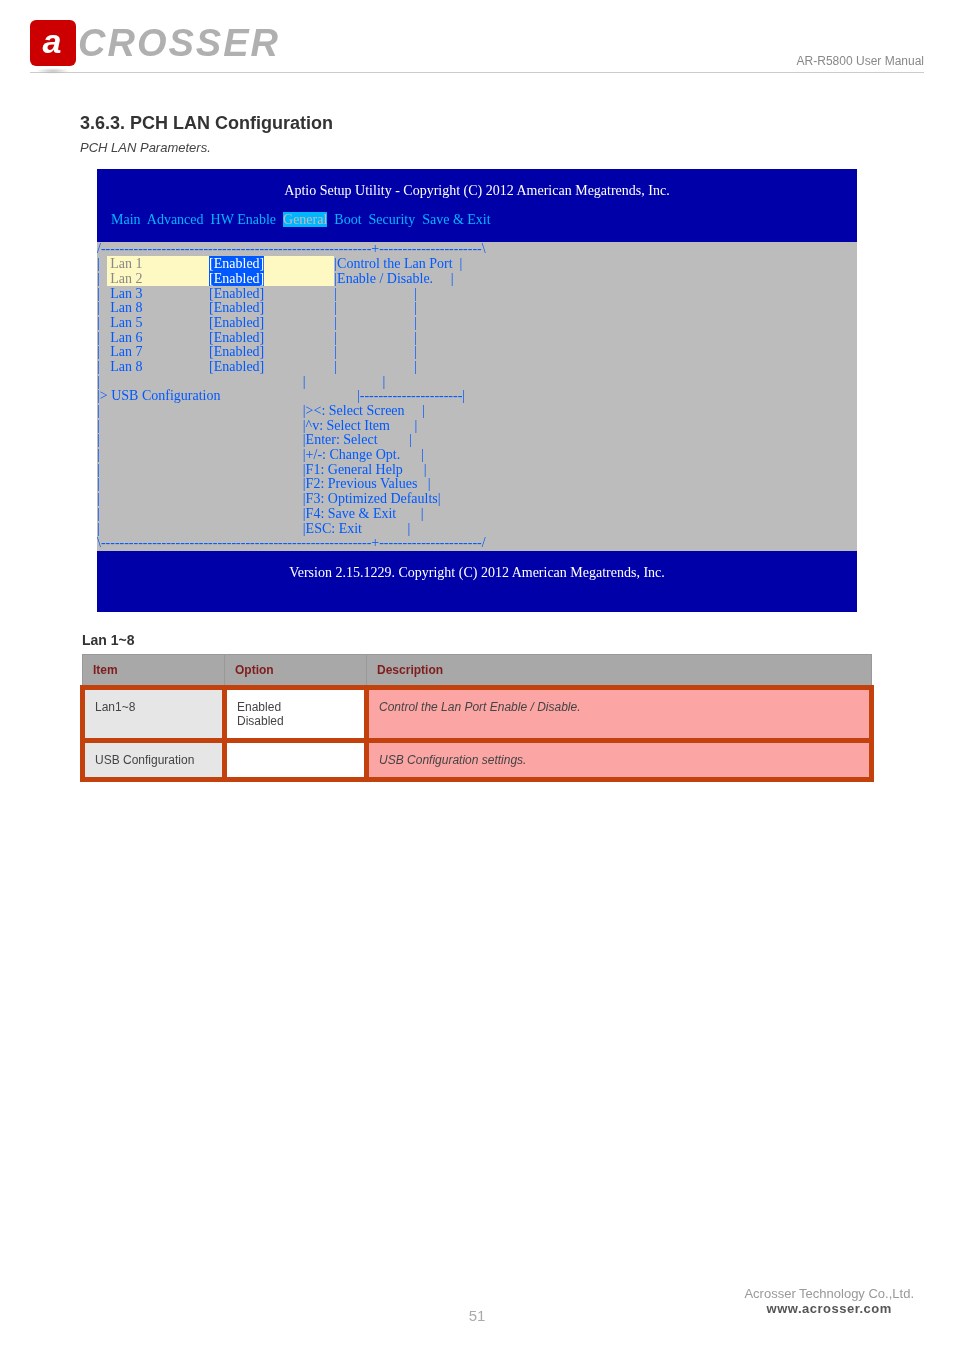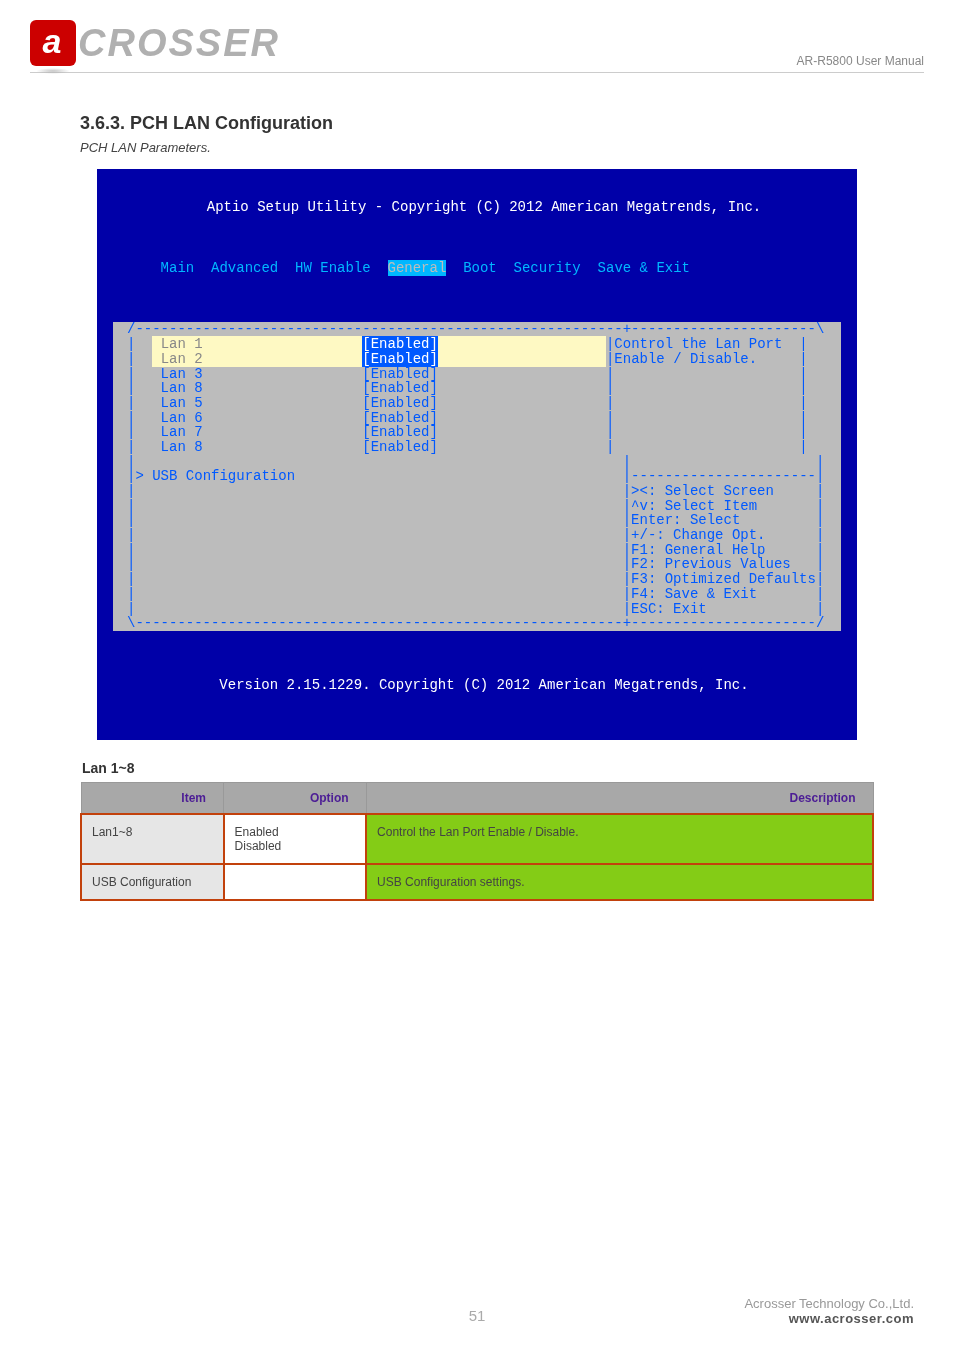--- a/index.html
+++ b/index.html
@@ -86,58 +86,58 @@
     white-space: pre;
     padding-bottom: 2px;
   }
   .bios-title { color: #fff; text-align: center; }
   .bios-tabs { color: #00b7ff; }
   .bios-tabs .active { color: #bcbcbc; background: #00b7ff; }
   .bios-body { color: #0059ff; background: #bcbcbc; position: relative; }
   .bios-body .sel { background: #fef9c3; color: #888; }
   .bios-body .sel-val { background: #0059ff; color: #fff; }
   .bios-footer { color: #fff; text-align: center; }
-  .bios pre { margin: 16px; font-family: Liberation Mono, monospace; padding-left: 14px; }
+  .bios pre { margin: 0; font-family: Liberation Serif, serif; }
 
   
   .tbl-wrap { margin: 20px 50px 0 50px; }
   .subhead {
     font-size: 14px;
     font-weight: bold;
     margin: 16px 0 6px 2px;
     color: #333;
   }
   table.spec {
     border-collapse: collapse;
     width: 100%;
     font-size: 12px;
   }
   table.spec th {
     background: #a8a8a8;
-    color: #4c1d95;
-    font-weight: bold;
-    text-align: right;
-    padding: 8px 17px;
+    color: #7f1d1d;
+    font-weight: bold;
+    text-align: left;
+    padding: 8px 10px;
     border: 1px solid #999;
   }
   table.spec td {
-    border: 2px solid #c2410c;
+    border: 5px solid #c2410c;
     padding: 10px;
     vertical-align: top;
     color: #444;
   }
   table.spec td.c1 { background: #e6e6e6; width: 18%; }
   table.spec td.c2 { background: #fff; width: 18%; }
-  table.spec td.c3 { background: #84cc16; }
+  table.spec td.c3 { background: #fca5a5; font-style: italic; }
 
   .footer {
     position: absolute;
-    bottom: 24px;
+    bottom: 34px;
     right: 40px;
-    text-align: right;
+    text-align: center;
     font-size: 13px;
     color: #999;
   }
   .footer .url { font-weight: bold; color: #555; letter-spacing: 0.5px; }
   .page-num {
     position: absolute;
     bottom: 26px;
     left: 50%;
     transform: translateX(-50%);
     font-size: 15px;

